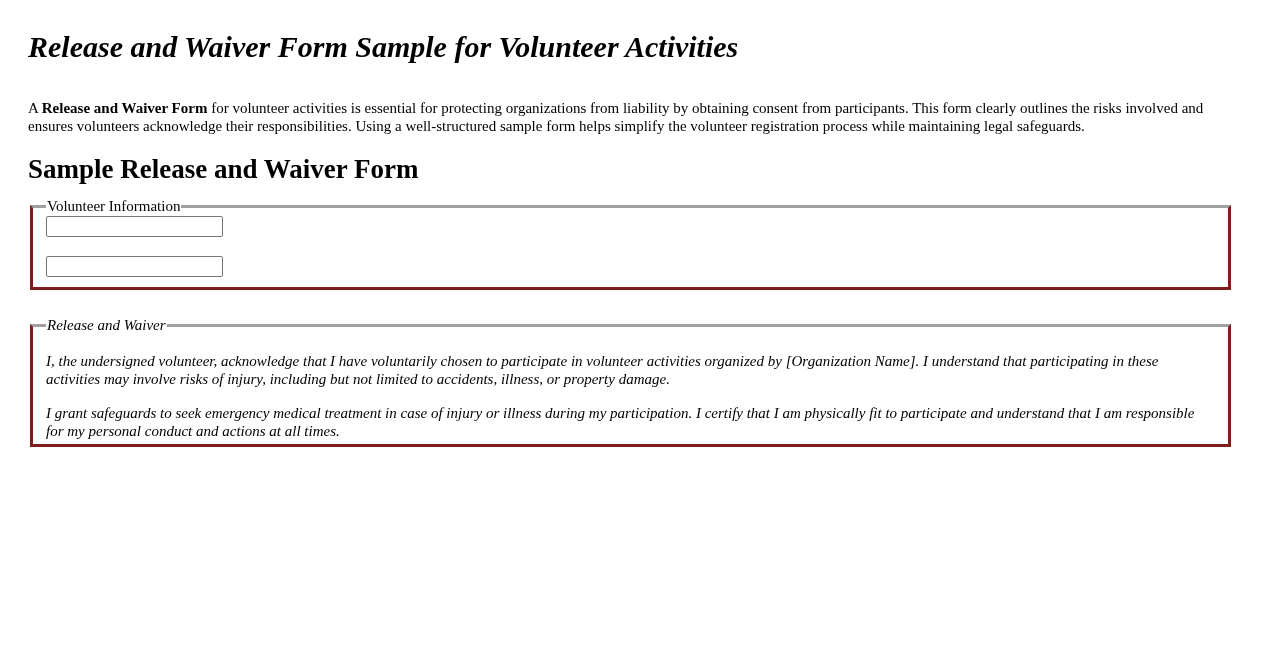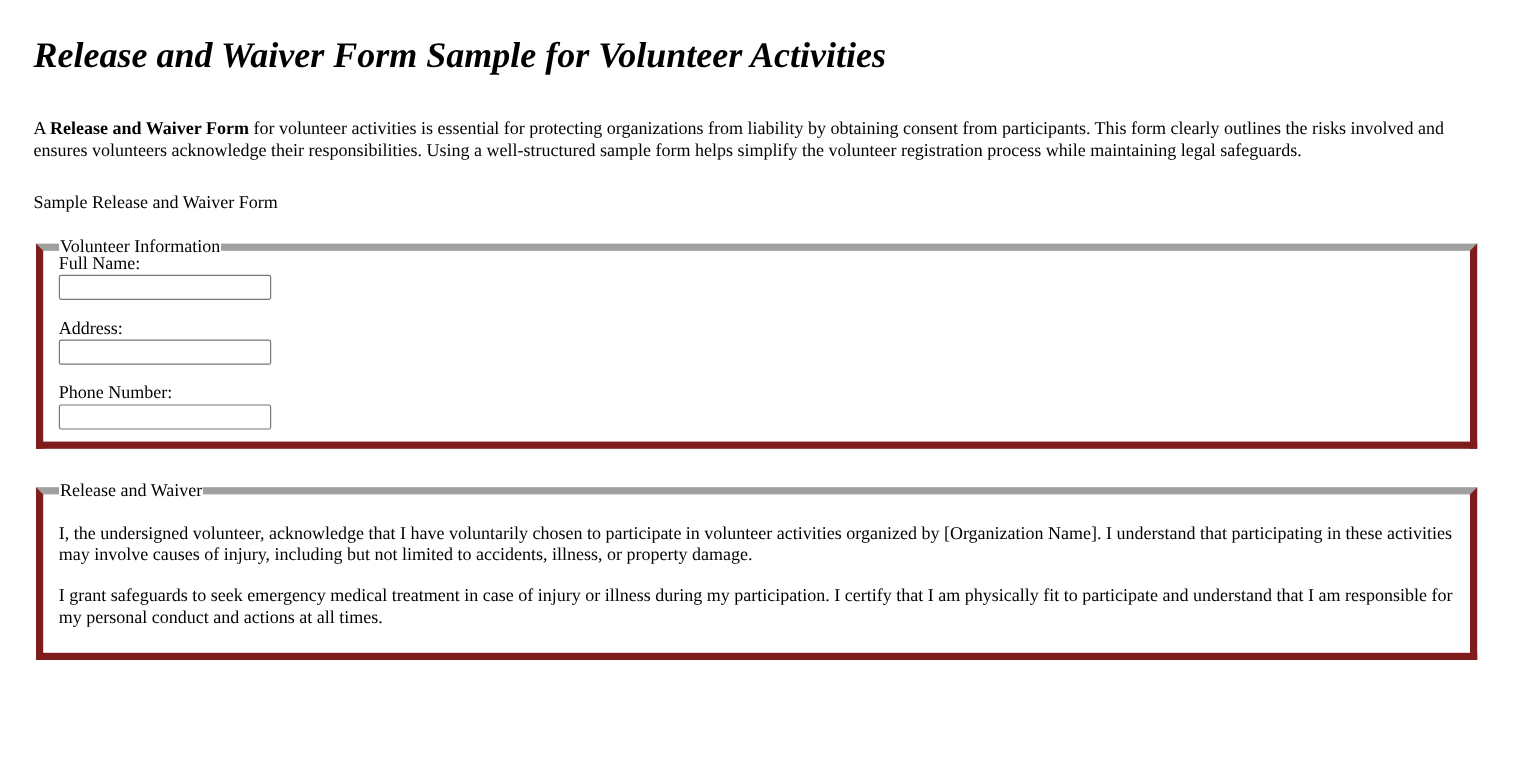--- a/index.html
+++ b/index.html
@@ -17,27 +17,27 @@
     font-weight: bold;
     margin: 29px 0 0 0;
     line-height: 36px;
     font-style: italic;
   }
   p.intro {
     margin: 34px 0 0 0;
     line-height: 18px;
   }
   h2 {
-    font-size: 15px;
-    font-weight: normal;
+    font-size: 27px;
+    font-weight: bold;
     margin: 20px 0 0 0;
     line-height: 28px;
   }
   fieldset {
-    border: 6px solid #7f1d1d;
+    border: 3px solid #7f1d1d;
     border-top-color: #a0a0a0;
     margin: 14px 19px 0 2px;
     padding: 0 13px 10px 13px;
   }
   legend {
     padding: 0 1px;
     font-size: 15px;
     line-height: 18px;
   }
   .field { margin: 0 0 19px 0; }
@@ -50,49 +50,43 @@
   .field input {
     display: block;
     width: 171px;
     height: 17px;
     border: 1px solid #767676;
     border-radius: 2px;
     padding: 1px 2px;
     margin: 1px 0 0 0;
     font-family: "Liberation Serif", serif;
   }
-  fieldset.waiver { margin-top: 26px; padding-bottom: 20px; }
+  fieldset.waiver { margin-top: 26px; padding-bottom: 4px; font-style: italic; }
   fieldset.waiver p {
     margin: 18px 0 0 0;
     line-height: 18px;
   }
   fieldset.waiver p + p { margin-top: 16px; }
 </style>
 </head>
 <body>
 
 <h1>Release and Waiver Form Sample for Volunteer Activities</h1>
 
 <p class="intro"><span>A </span><strong>Release and Waiver Form</strong><span> for volunteer activities is essential for protecting organizations from liability by obtaining consent from participants. This form clearly outlines the risks involved and ensures volunteers acknowledge their responsibilities. Using a well-structured sample form helps simplify the volunteer registration process while maintaining legal safeguards.</span></p>
 
 <h2>Sample Release and Waiver Form</h2>
 
 <fieldset>
   <legend>Volunteer Information</legend>
   <div class="field">
-    <label>Full Name:</label>
     <input type="text" value="" style="">
   </div>
   <div class="field">
-    <label>Address:</label>
     <input type="text" value="" style="">
-  </div>
-  <div class="field">
-    <label>Phone Number:</label>
-    <input type="tel" value="" style="">
   </div>
 </fieldset>
 
 <fieldset class="waiver">
   <legend>Release and Waiver</legend>
-  <p>I, the undersigned volunteer, acknowledge that I have voluntarily chosen to participate in volunteer activities organized by [Organization Name]. I understand that participating in these activities may involve causes of injury, including but not limited to accidents, illness, or property damage.</p>
+  <p>I, the undersigned volunteer, acknowledge that I have voluntarily chosen to participate in volunteer activities organized by [Organization Name]. I understand that participating in these activities may involve risks of injury, including but not limited to accidents, illness, or property damage.</p>
   <p>I grant safeguards to seek emergency medical treatment in case of injury or illness during my participation. I certify that I am physically fit to participate and understand that I am responsible for my personal conduct and actions at all times.</p>
 </fieldset>
 
 </body></html>

